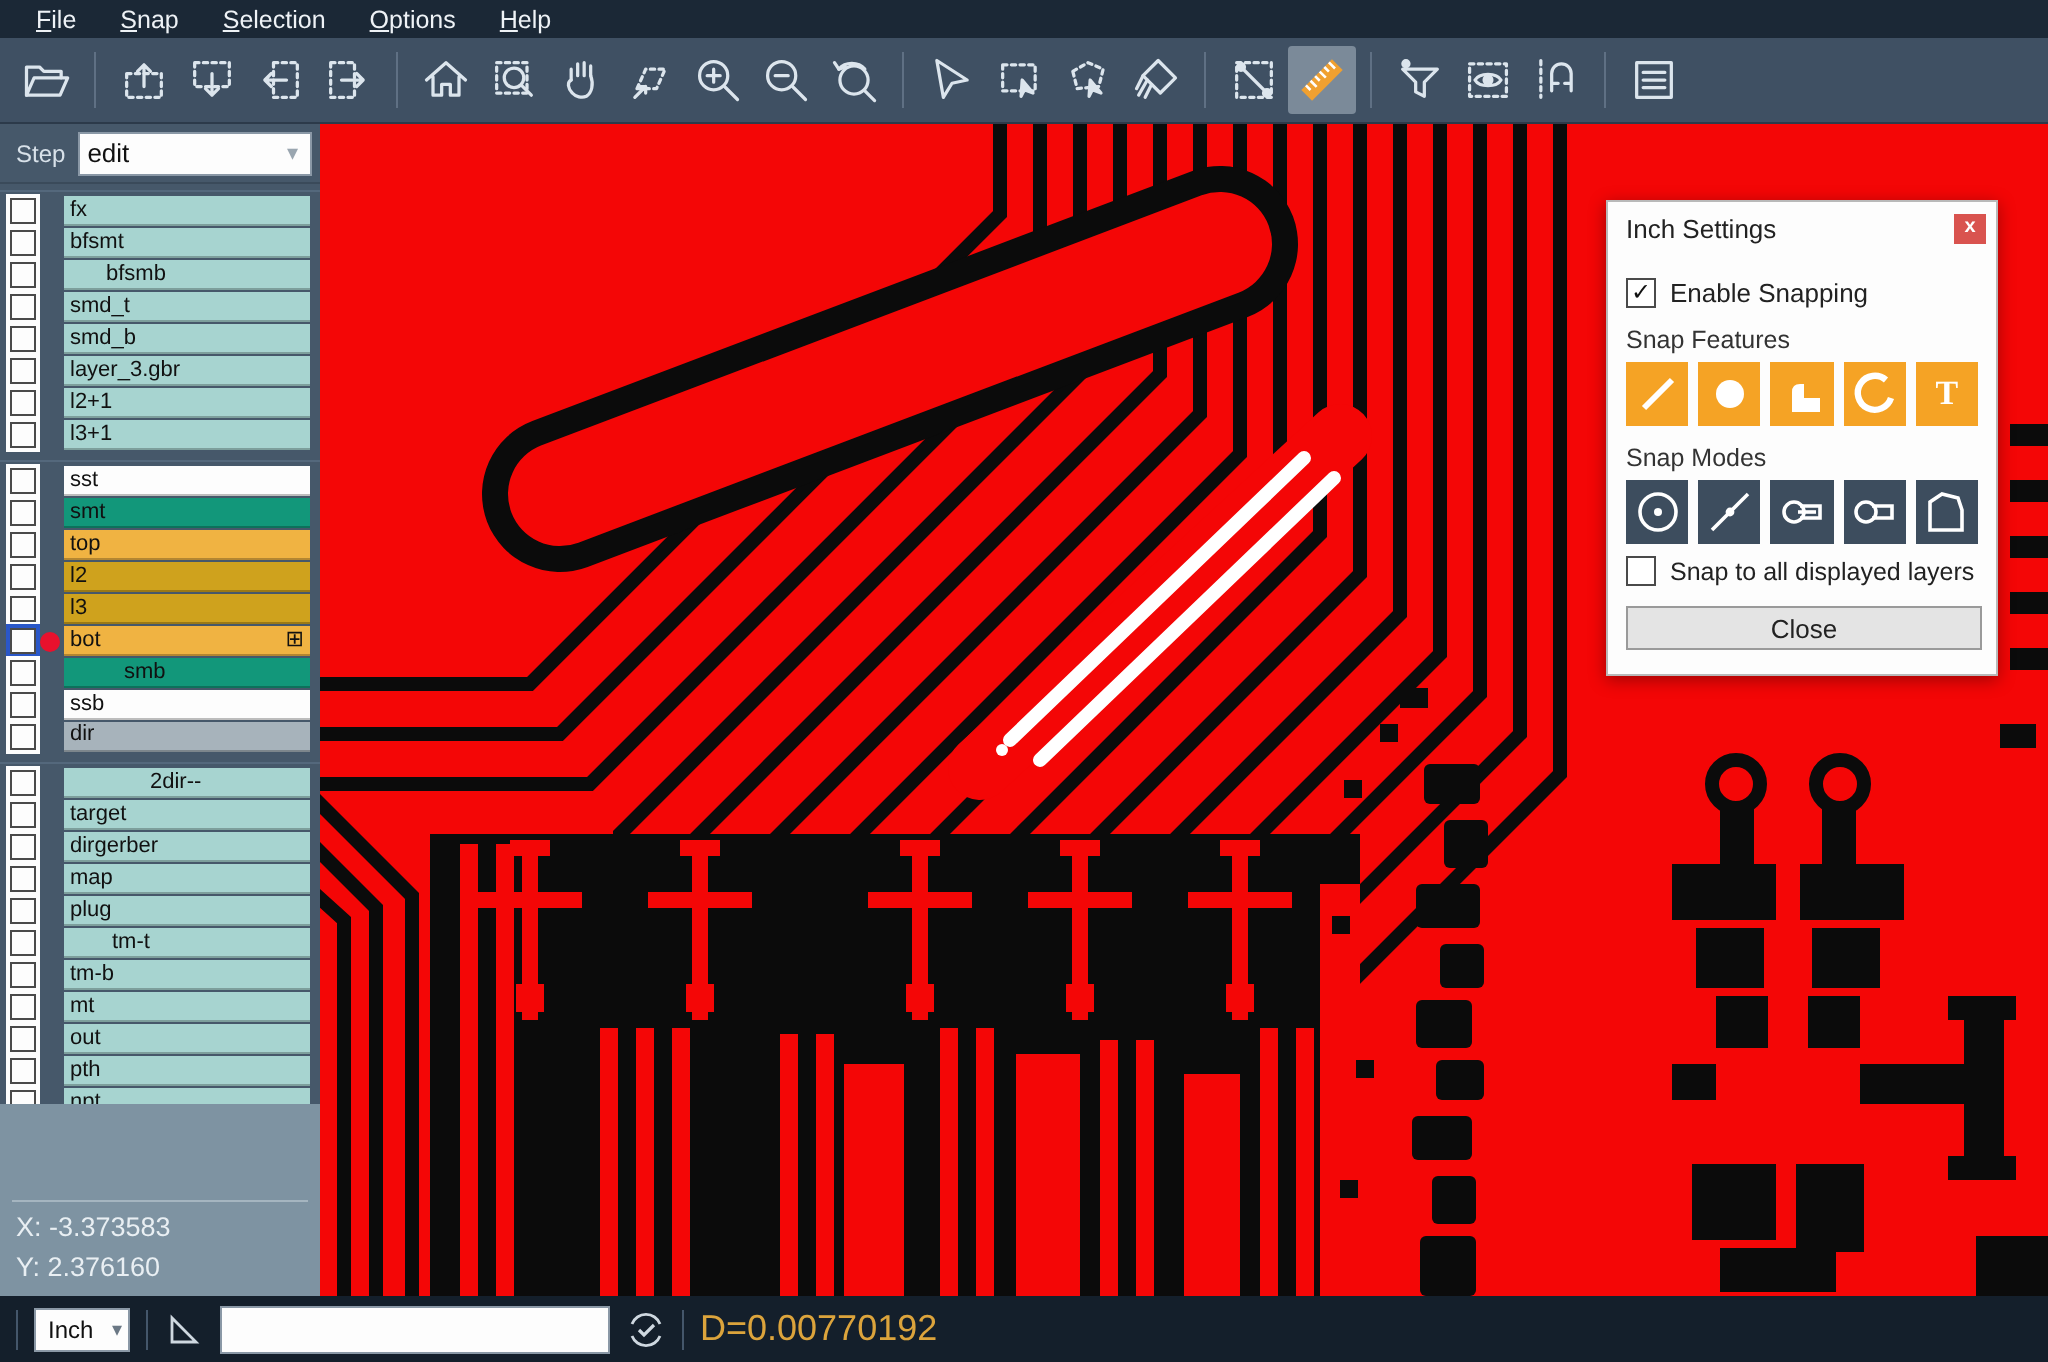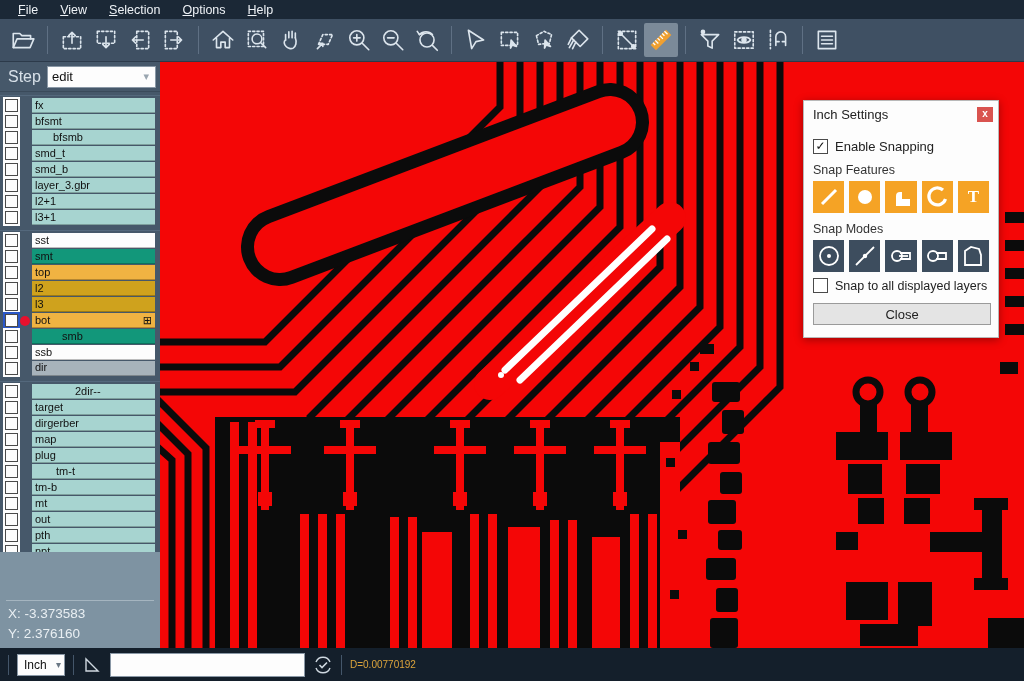--- a/index.html
+++ b/index.html
@@ -18,21 +18,21 @@
     background:#3f5063; border-bottom:1px solid #2c3a4a; display:flex; align-items:center; padding-left:6px; }
   .tbtn { width:34px; height:34px; display:flex; align-items:center; justify-content:center; border-radius:2px; flex:0 0 auto; }
   .tbtn svg { width:26px; height:26px; }
   .tbtn.active { background:#7b8a99; }
   .tsep { width:1px; height:28px; background:#5f7084; margin:0 7px; flex:0 0 auto; }
   .ticon { stroke:#dce5ed; stroke-width:1.5; fill:none; stroke-linecap:round; stroke-linejoin:round; }
 
   
   .leftpanel { position:absolute; left:0; top:62px; width:160px; height:586px; background:#46586a; }
   .steprow { height:30px; display:flex; align-items:center; padding:0 4px; border-bottom:1px solid #3a4a5a; }
-  .steplabel { color:#d8e1e9; font-size:16px; margin:0 6px 0 4px; }
+  .steplabel { color:#d8e1e9; font-size:12px; margin:0 6px 0 4px; }
   .stepselect { flex:1; height:22px; background:#fdfdfd; border:1px solid #8a98a6; display:flex; align-items:center;
     font-size:13px; color:#111; padding:0 4px; justify-content:space-between; }
   .stepchev { color:#9aa6b0; font-size:11px; margin-right:2px; }
 
   .layerlist { padding-top:3px; }
   .layer-group { margin-bottom:5px; border-top:1px solid #54687c; padding-top:2px; }
   .lrow { display:flex; align-items:center; height:15px; margin-bottom:1px; }
   .lchk { width:13px; height:13px; background:#fdfdfd; border:1px solid #4a4a4a; outline:2px solid #fdfdfd; margin-left:5px; flex:0 0 auto; }
   .lchk.sel { outline:2px solid #2a57c8; }
   .lind { width:14px; height:13px; flex:0 0 auto; display:flex; align-items:center; justify-content:center; }
@@ -75,30 +75,30 @@
   .bottombar { position:absolute; left:0; top:648px; width:1024px; height:33px; background:#141f2b;
     display:flex; align-items:center; gap:8px; padding-left:8px; }
   .bsep { width:1px; height:20px; background:#44566a; }
   .unitbox { width:48px; height:22px; background:#fdfdfd; border:1px solid #8a98a6; display:flex;
     align-items:center; justify-content:space-between; padding:0 3px 0 6px; font-size:12px; color:#111; }
   .unitchev { color:#6b7885; font-size:10px; }
   .angleicon svg { width:20px; height:20px; display:block; }
   .cmdinput { width:195px; height:24px; background:#fdfdfd; border:1px solid #8a98a6; font-size:12px; padding:0 5px;
     font-family:"Liberation Sans", sans-serif; }
   .applyicon svg { width:20px; height:20px; display:block; }
-  .dtext { color:#dca43c; font-size:10px; }
+  .dtext { color:#dca43c; font-size:18px; }
 </style>
 </head>
 <body>
 
 <div class="app">
 
   <div class="menubar">
     <span class="menu-item">File</span>
-    <span class="menu-item">View</span>
+    <span class="menu-item">Snap</span>
     <span class="menu-item">Selection</span>
     <span class="menu-item">Options</span>
     <span class="menu-item">Help</span>
   </div>
 
   <div class="toolbar">
     <div class="tbtn">
       <svg viewBox="0 0 24 24" class="ticon">
         <path d="M3,19 V6 h6 l2,2 h8 v3"></path>
           <path d="M3,19 L6.5,11 H22 L18.5,19 Z"></path>

